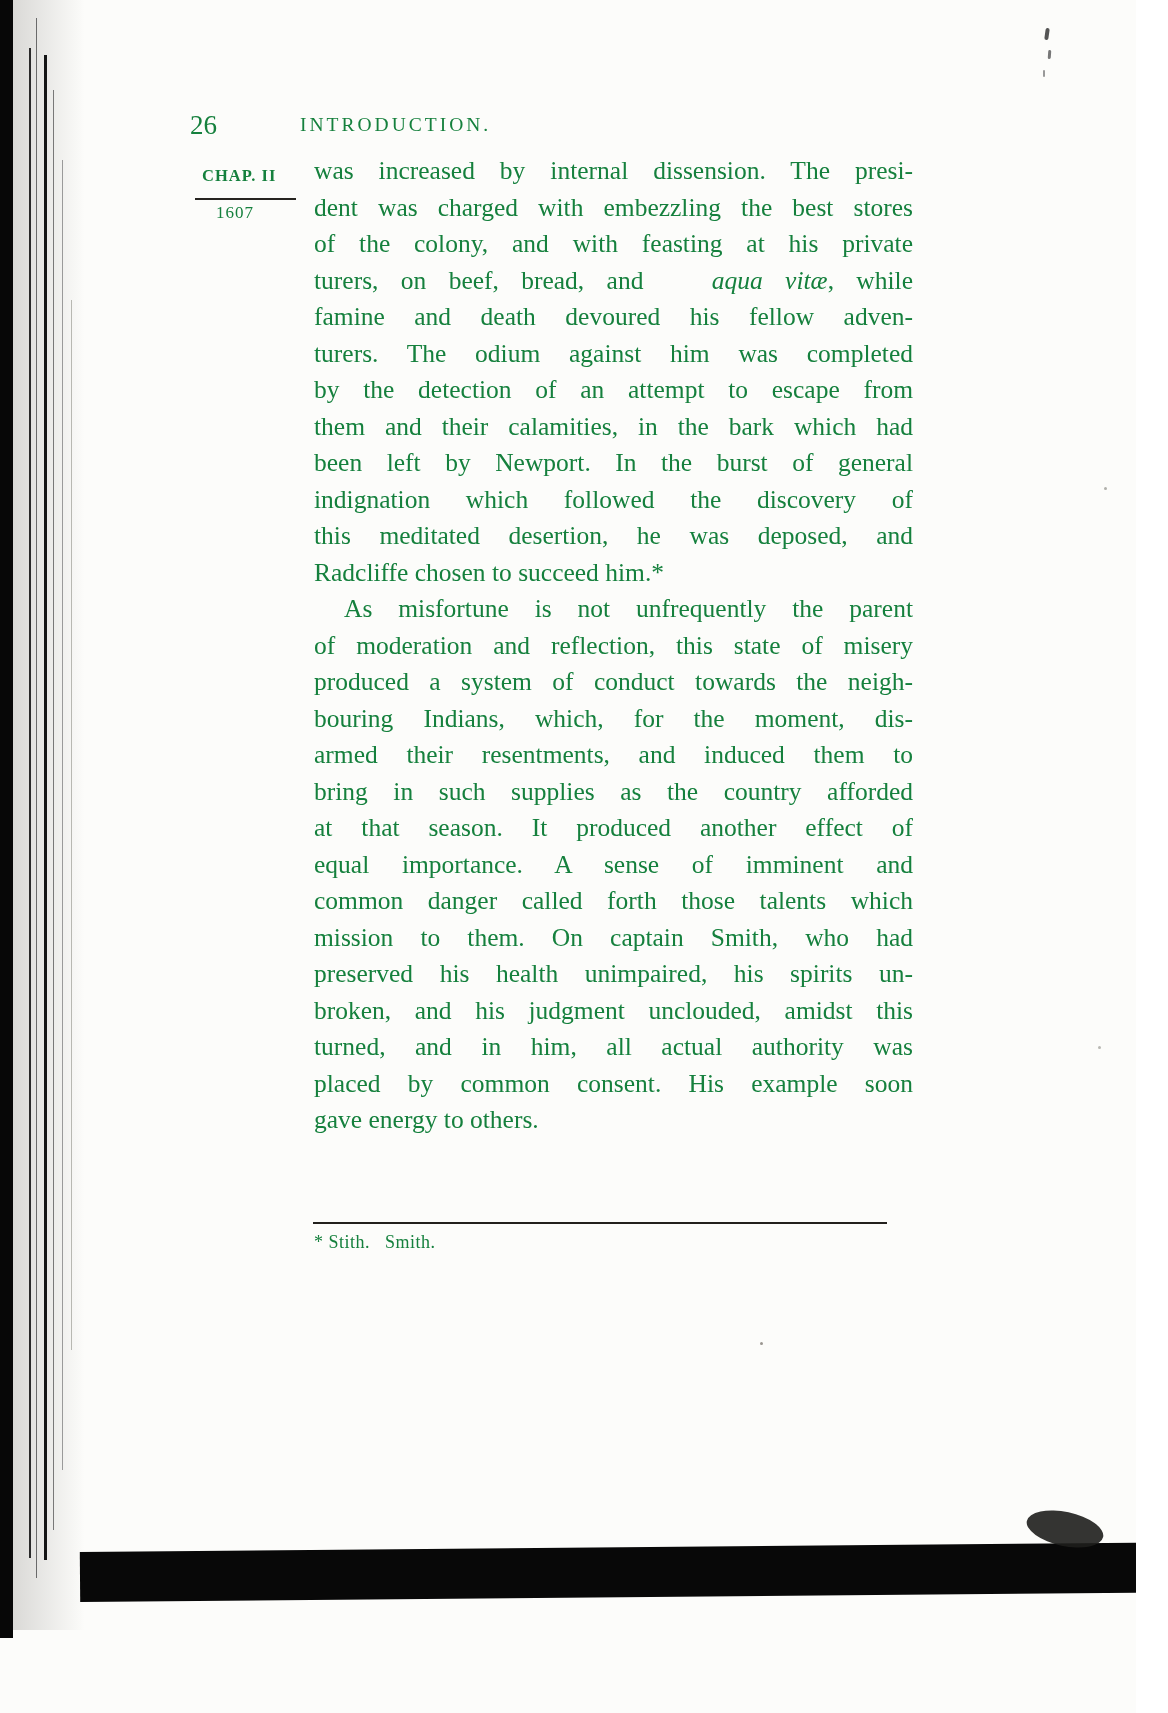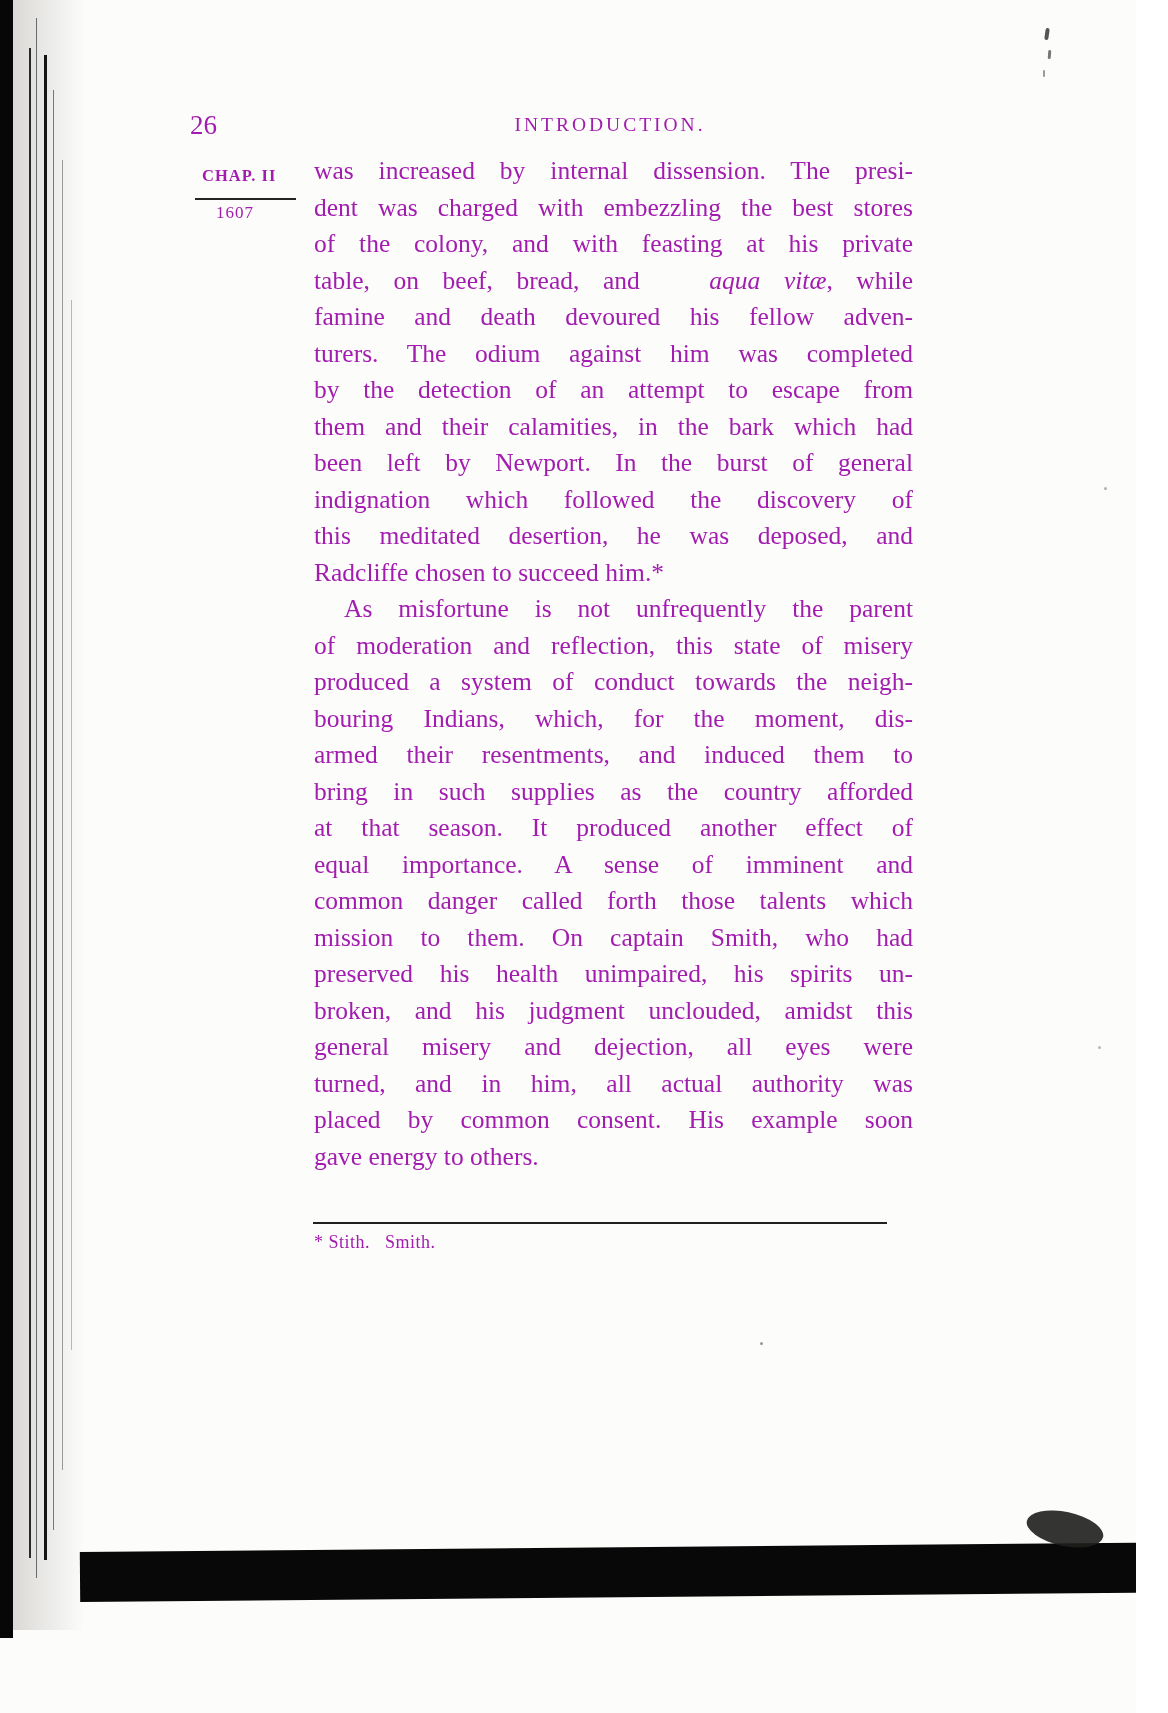--- a/index.html
+++ b/index.html
@@ -2,21 +2,21 @@
 <html><head>
 <meta charset="utf-8">
 <style>
   html,body{margin:0;padding:0;background:#ffffff;}
   .scan{
     position:relative;
     width:1136px;height:1713px;
     background:#fcfcfa;
     overflow:hidden;
     font-family:"Liberation Serif","DejaVu Serif",serif;
-    color:#a21caf;
+    color:#15803d;
   }
   
   .edge-left{position:absolute;left:0;top:0;width:13px;height:1638px;background:#070707;}
   .gutter-shade{position:absolute;left:13px;top:0;width:72px;height:1630px;
     background:linear-gradient(90deg,rgba(40,35,30,.16),rgba(40,35,30,0));}
   .vline{position:absolute;}
   .v1{left:29px;top:48px;width:2px;height:1510px;background:#2a2a2a;}
   .v2{left:36px;top:18px;width:1px;height:1560px;background:#6a6a6a;}
   .v3{left:44px;top:55px;width:3px;height:1505px;background:#151515;}
   .v4{left:53px;top:90px;width:1px;height:1440px;background:#787878;}
@@ -30,21 +30,21 @@
   .speck1{left:1045px;top:28px;width:4px;height:12px;background:#555;transform:rotate(8deg);}
   .speck2{left:1048px;top:50px;width:3px;height:9px;background:#777;transform:rotate(4deg);}
   .speck3{left:1043px;top:70px;width:2px;height:7px;background:#999;}
   .dot{position:absolute;border-radius:50%;}
   .dotr1{left:1104px;top:487px;width:3px;height:3px;background:#b0b0ab;}
   .dotr2{left:1098px;top:1046px;width:3px;height:3px;background:#b8b8b2;}
   .dotc1{left:760px;top:1342px;width:3px;height:3px;background:#9a9690;}
   
   .page-number{position:absolute;left:190px;top:110px;font-size:27px;}
   .running-header{position:absolute;left:300px;top:114px;width:620px;
-    text-align:center;font-size:19.5px;letter-spacing:3px;}
+    font-size:19.5px;letter-spacing:3px;}
   .margin-chap{position:absolute;left:202px;top:166px;font-size:16.5px;letter-spacing:1px;font-weight:600;}
   .margin-rule{position:absolute;left:195px;top:198px;width:101px;height:2px;background:#262420;}
   .margin-year{position:absolute;left:216px;top:203px;font-size:17px;letter-spacing:1px;}
   .body-text{position:absolute;left:314px;top:153px;width:599px;
     font-size:25.5px;line-height:36.5px;}
   .line{text-align:justify;text-align-last:justify;white-space:normal;}
   .para .line:last-child{text-align-last:left;}
   .para2 .line:first-child{text-indent:30px;}
   .footnote-rule{position:absolute;left:313px;top:1222px;width:574px;height:2px;background:#22201c;}
   .footnote{position:absolute;left:314px;top:1232px;width:580px;
@@ -75,21 +75,21 @@
 
   <div class="margin-chap">CHAP. II</div>
   <div class="margin-rule"></div>
   <div class="margin-year">1607</div>
 
   <div class="body-text">
     <div class="para para1">
         <div class="line">was increased by internal dissension. The presi-</div>
         <div class="line">dent was charged with embezzling the best stores</div>
         <div class="line">of the colony, and with feasting at his private</div>
-        <div class="line"><span>table, on beef, bread, and </span><span style="font-style: italic; margin-left: 46px;">aqua vitæ</span><span>, while</span></div>
+        <div class="line"><span>turers, on beef, bread, and </span><span style="font-style: italic; margin-left: 46px;">aqua vitæ</span><span>, while</span></div>
         <div class="line">famine and death devoured his fellow adven-</div>
         <div class="line">turers. The odium against him was completed</div>
         <div class="line">by the detection of an attempt to escape from</div>
         <div class="line">them and their calamities, in the bark which had</div>
         <div class="line">been left by Newport. In the burst of general</div>
         <div class="line">indignation which followed the discovery of</div>
         <div class="line">this meditated desertion, he was deposed, and</div>
         <div class="line">Radcliffe chosen to succeed him.*</div>
       </div>
     <div class="para para2">
@@ -98,21 +98,20 @@
         <div class="line">produced a system of conduct towards the neigh-</div>
         <div class="line">bouring Indians, which, for the moment, dis-</div>
         <div class="line">armed their resentments, and induced them to</div>
         <div class="line">bring in such supplies as the country afforded</div>
         <div class="line">at that season. It produced another effect of</div>
         <div class="line">equal importance. A sense of imminent and</div>
         <div class="line">common danger called forth those talents which</div>
         <div class="line">mission to them. On captain Smith, who had</div>
         <div class="line">preserved his health unimpaired, his spirits un-</div>
         <div class="line">broken, and his judgment unclouded, amidst this</div>
-        <div class="line">general misery and dejection, all eyes were</div>
         <div class="line">turned, and in him, all actual authority was</div>
         <div class="line">placed by common consent. His example soon</div>
         <div class="line">gave energy to others.</div>
       </div>
   </div>
 
   <div class="footnote-rule"></div>
   <div class="footnote">* Stith.&nbsp;&nbsp;&nbsp;Smith.</div>
 
   <div class="bottom-bar"></div>

